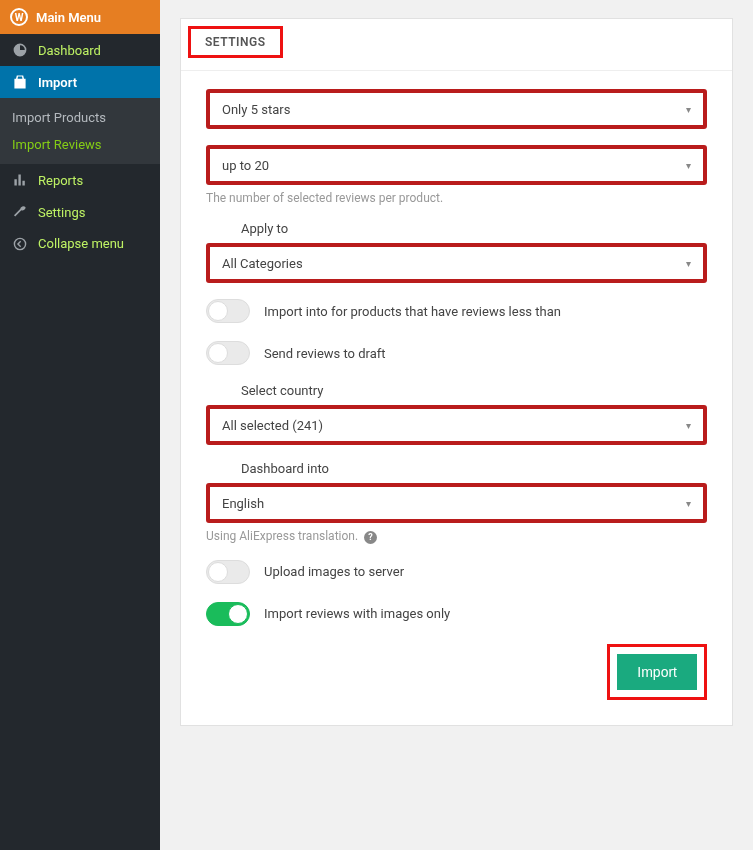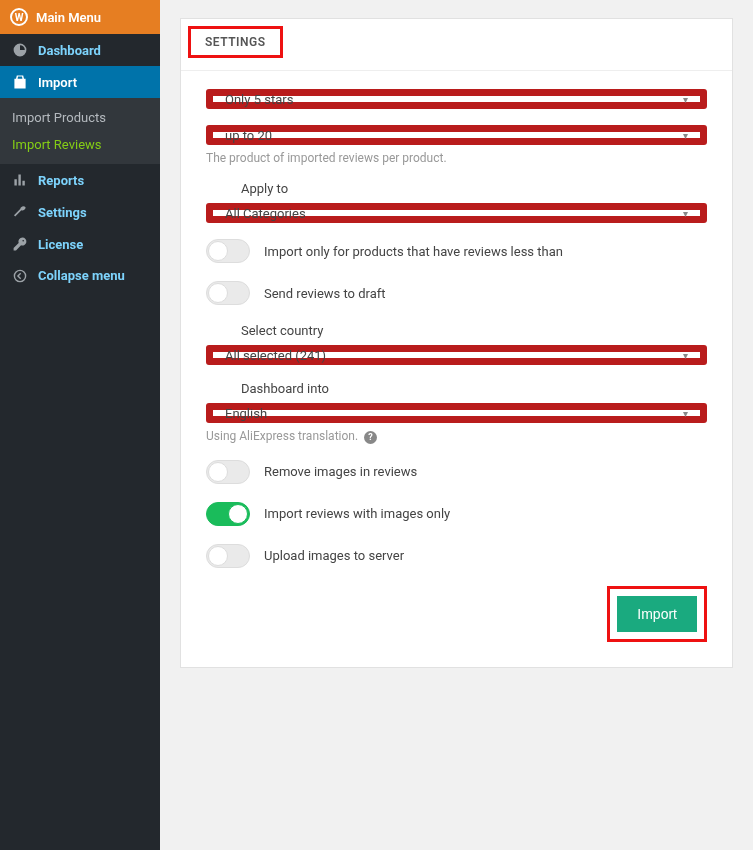--- a/index.html
+++ b/index.html
@@ -3,39 +3,39 @@
   <meta charset="utf-8">
   <style>
     * { box-sizing: border-box; margin: 0; padding: 0; }
     body { font-family: -apple-system, "Segoe UI", Roboto, sans-serif; font-size: 13px; color: #444; background: #f1f1f1; width: 753px; }
     .wrap { display: flex; }
 
     
     .sidebar { width: 160px; background: #23282d; color: #eee; min-height: 850px; flex-shrink: 0; }
     .main-menu-bar { background: #e67e22; color: #fff; height: 34px; display: flex; align-items: center; padding: 0 10px; font-weight: 600; }
     .main-menu-bar .wp-icon { width: 18px; height: 18px; border: 2px solid #fff; border-radius: 50%; display: inline-flex; align-items: center; justify-content: center; margin-right: 8px; font-size: 10px; font-weight: bold; }
-    .menu-item { display: flex; align-items: center; padding: 8px 10px; color: #7dd3fc; font-size: 13px; cursor: pointer; position: relative; font-weight: bold; }
+    .menu-item { display: flex; align-items: center; padding: 8px 10px; color: #bef264; font-size: 13px; cursor: pointer; position: relative; }
     .menu-item.active { background: #0073aa; color: #fff; font-weight: 600; }
     .menu-item.active::after { content: ""; position: absolute; right: -8px; top: 50%; transform: translateY(-50%); border-top: 8px solid transparent; border-bottom: 8px solid transparent; border-right: 8px solid #f1f1f1; }
     .menu-icon { width: 20px; color: #9ca2a7; margin-right: 8px; display: inline-flex; align-items: center; justify-content: center; }
     .menu-item.active .menu-icon { color: #fff; }
     .submenu { background: #32373c; padding: 6px 0; }
     .submenu-item { padding: 6px 12px; color: #b4b9be; font-size: 13px; cursor: pointer; }
     .submenu-item.current { color: #84cc16; font-weight: 400; }
 
     
     .content-area { flex: 1; padding: 3px 0 0 0; background: #f1f1f1; }
     .panel { background: #fff; border: 1px solid #e1e1e1; margin: 15px 20px 0 20px; }
     .panel-header { border-bottom: 1px solid #eee; }
     .settings-badge { display: inline-block; margin: 7px 7px 12px 7px; padding: 6px 14px; border: 3px solid #e11; font-size: 12px; font-weight: 600; color: #555; letter-spacing: 0.5px; }
     .panel-body { padding: 18px 25px 25px 25px; }
 
     .field { margin-bottom: 16px; }
     .field-label { display: block; font-size: 13px; color: #444; margin-bottom: 7px; margin-left: 35px; }
-    .select { width: 100%; height: 20px; border: 7px solid #b91c1c; border-radius: 3px; padding: 0 30px 0 12px; background: #fff; font-size: 13px; display: flex; align-items: center; justify-content: space-between; cursor: pointer; position: relative; color:#444; }
+    .select { width: 100%; height: 40px; border: 4px solid #b91c1c; border-radius: 3px; padding: 0 30px 0 12px; background: #fff; font-size: 13px; display: flex; align-items: center; justify-content: space-between; cursor: pointer; position: relative; color:#444; }
     .select .chev { position: absolute; right: 12px; top: 50%; transform: translateY(-50%); color: #888; font-size: 10px; }
     .help { color: #999; font-size: 12px; margin-top: 6px; }
     .help .help-icon { display:inline-flex; width:13px; height:13px; border-radius:50%; background:#888; color:#fff; font-size:9px; align-items:center; justify-content:center; margin-left:3px; font-weight:bold; }
 
     .toggle-row { display: flex; align-items: center; margin-bottom: 18px; }
     .toggle { width: 44px; height: 24px; border-radius: 12px; background: #eaeaea; border: 1px solid #ddd; position: relative; flex-shrink: 0; cursor: pointer; }
     .toggle.on { background: #1abc5b; border-color: #1abc5b; }
     .toggle-knob { position: absolute; width: 20px; height: 20px; border-radius: 50%; background: #fff; top: 1px; left: 1px; border: 1px solid #ddd; }
     .toggle.on .toggle-knob { left: auto; right: 1px; border-color: #1abc5b; }
     .toggle-label { margin-left: 14px; font-size: 13px; color: #444; }
@@ -90,28 +90,20 @@
 
     <div class="menu-item">
       <span class="menu-icon">
         <svg width="16" height="16" viewBox="0 0 20 20" fill="currentColor">
             <path d="M17 4a4 4 0 01-5.3 3.8L4 15.5 2.5 14l7.7-7.7A4 4 0 0117 4z"></path>
           </svg>
       </span>
       <span>Settings</span>
     </div>
 
-    <div class="menu-item">
-      <span class="menu-icon">
-        <svg width="16" height="16" viewBox="0 0 20 20" fill="currentColor">
-            <path d="M13 2a5 5 0 00-4.7 6.7L2 15v3h3l6.3-6.3A5 5 0 1013 2zm1 5a1 1 0 110-2 1 1 0 010 2z"></path>
-          </svg>
-      </span>
-      <span>License</span>
-    </div>
 
     <div class="menu-item">
       <span class="menu-icon">
         <svg width="14" height="14" viewBox="0 0 20 20" fill="currentColor">
             <circle cx="10" cy="10" r="8" stroke="currentColor" stroke-width="2" fill="none"></circle>
             <path d="M11 6l-4 4 4 4" stroke="currentColor" stroke-width="2" fill="none"></path>
           </svg>
       </span>
       <span>Collapse menu</span>
     </div>
@@ -129,36 +121,36 @@
             <span>Only 5 stars</span>
             <span class="chev">▾</span>
           </div>
         </div>
 
         <div class="field">
           <div class="select">
             <span>up to 20</span>
             <span class="chev">▾</span>
           </div>
-          <div class="help">The product of imported reviews per product.</div>
+          <div class="help">The number of selected reviews per product.</div>
         </div>
 
         <div class="field">
           <span class="field-label">Apply to</span>
           <div class="select">
             <span>All Categories</span>
             <span class="chev">▾</span>
           </div>
         </div>
 
         <div class="toggle-row">
           <div class="toggle">
               <div class="toggle-knob"></div>
             </div>
-          <span class="toggle-label">Import only for products that have reviews less than</span>
+          <span class="toggle-label">Import into for products that have reviews less than</span>
         </div>
 
         <div class="toggle-row">
           <div class="toggle">
               <div class="toggle-knob"></div>
             </div>
           <span class="toggle-label">Send reviews to draft</span>
         </div>
 
         <div class="field">
@@ -174,39 +166,33 @@
           <div class="select">
             <span>English</span>
             <span class="chev">▾</span>
           </div>
           <div class="help">
             <span>Using AliExpress translation.</span>
             <span class="help-icon">?</span>
           </div>
         </div>
 
+
         <div class="toggle-row">
           <div class="toggle">
               <div class="toggle-knob"></div>
             </div>
-          <span class="toggle-label">Remove images in reviews</span>
+          <span class="toggle-label">Upload images to server</span>
         </div>
 
         <div class="toggle-row">
           <div class="toggle on">
               <div class="toggle-knob"></div>
             </div>
           <span class="toggle-label">Import reviews with images only</span>
-        </div>
-
-        <div class="toggle-row">
-          <div class="toggle">
-              <div class="toggle-knob"></div>
-            </div>
-          <span class="toggle-label">Upload images to server</span>
         </div>
 
 
         <div class="action-row">
           <span class="import-wrap">
             <button class="btn-import">Import</button>
           </span>
         </div>
 
       </div>

